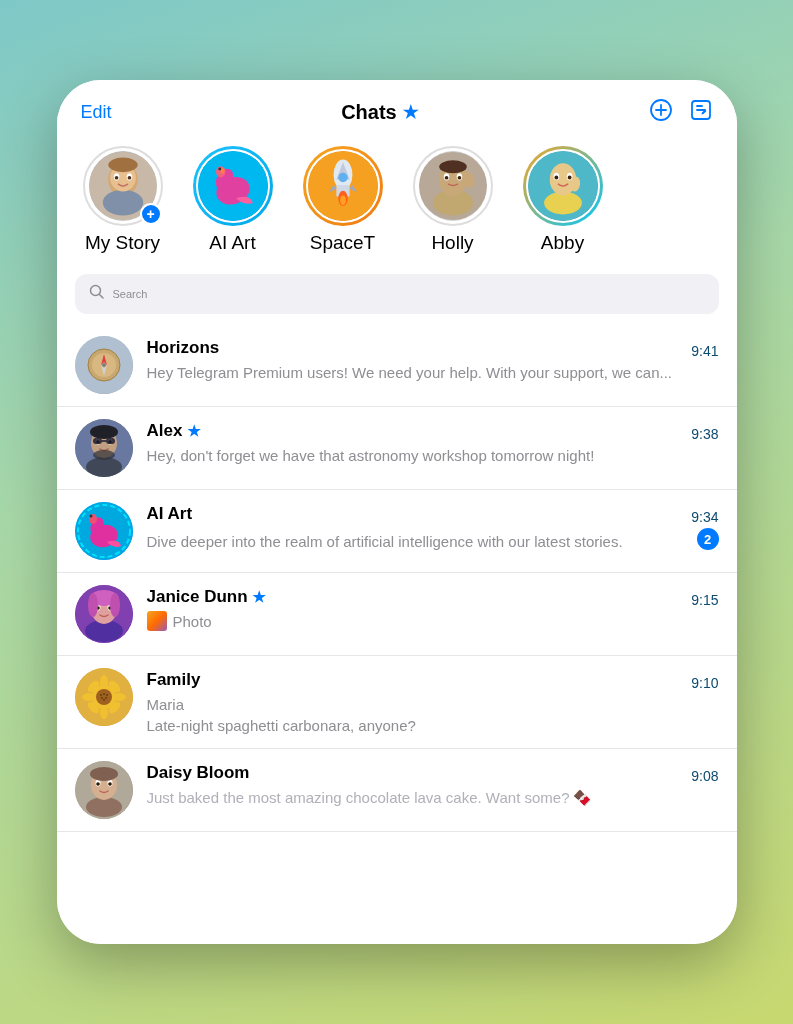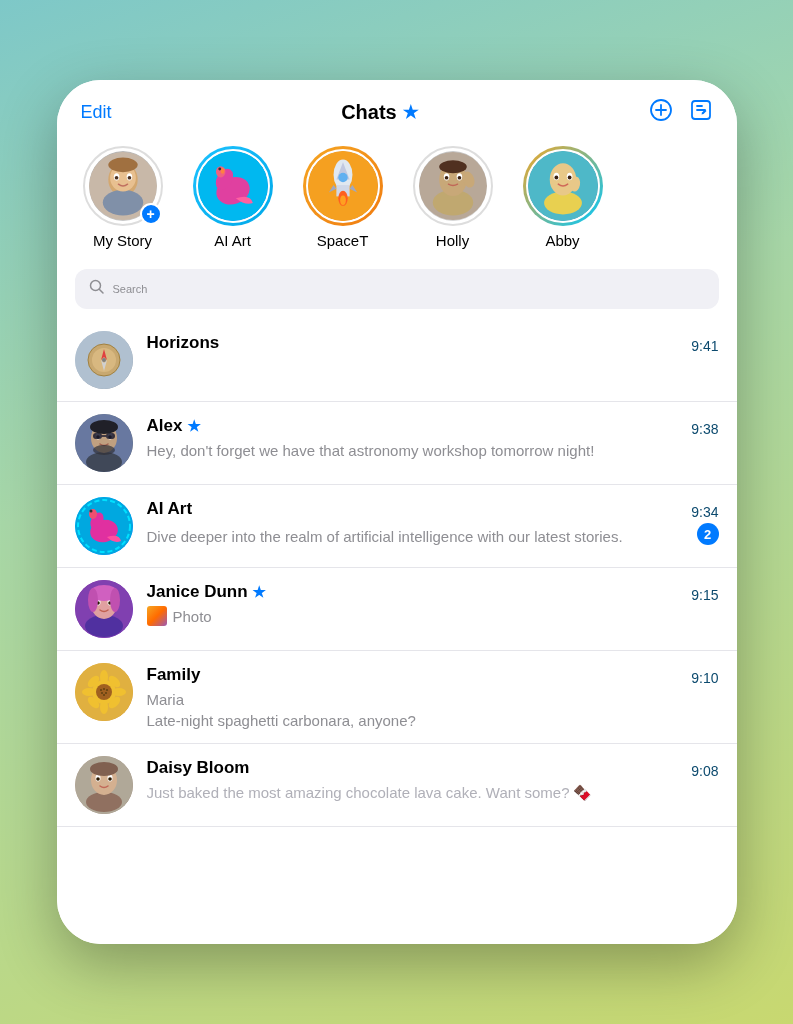--- a/index.html
+++ b/index.html
@@ -134,21 +134,21 @@
       border: 2px solid #fff;
       display: flex;
       align-items: center;
       justify-content: center;
       color: #fff;
       font-size: 14px;
       font-weight: 700;
       line-height: 1;
     }
     .story-label {
-      font-size: 15px;
+      font-size: 19px;
       color: #000;
       text-align: center;
       font-weight: 400;
     }
     
     .ai-art-avatar {
       background: linear-gradient(135deg, #00c8ff, #0070ff);
     }
     
     .spacet-avatar {
@@ -472,20 +472,21 @@
           <polygon points="29,18 32,29 29,26 26,29" fill="#e04040"></polygon>
           <polygon points="29,40 32,29 29,32 26,29" fill="#d0d0d0"></polygon>
           <circle cx="29" cy="29" r="2" fill="#808080"></circle>
         </svg>
       </div>
       <div class="chat-body">
         <div class="chat-top">
           <span class="chat-name">Horizons</span>
           <span class="chat-time">9:41</span>
         </div>
+        <span class="chat-preview">Hey Telegram Premium users!  We need your help. With your support, we can...</span>
       </div>
     </div>
 
     <div class="chat-item">
       <div class="chat-avatar alex-bg">
         <svg width="58" height="58" viewBox="0 0 58 58">
           <circle cx="29" cy="29" r="29" fill="#6878a0"></circle>
           <ellipse cx="29" cy="48" rx="18" ry="10" fill="#404858"></ellipse>
           <ellipse cx="29" cy="24" rx="13" ry="15" fill="#c0a080"></ellipse>
           <ellipse cx="23" cy="22" rx="2.5" ry="3.5" fill="#fff"></ellipse>

